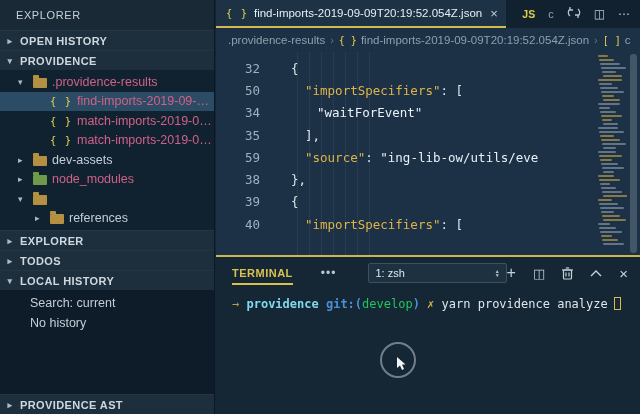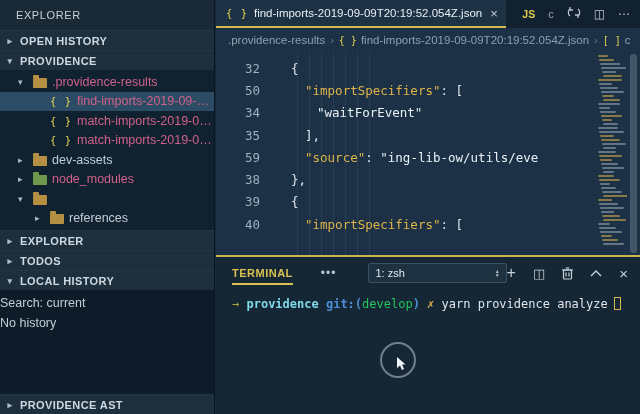--- a/index.html
+++ b/index.html
@@ -41,21 +41,21 @@
     width:14px; height:10px; background:#b59043; border-radius:1px; position:relative; flex:0 0 auto; margin-top:2px;
   }
   .folder-icon::before {
     content:""; position:absolute; left:0; top:-3px; width:6px; height:3px;
     background:#b59043; border-radius:1px 1px 0 0;
   }
   .folder-icon.node { background:#6f9a4b; }
   .folder-icon.node::before { background:#6f9a4b; }
   .tlabel { overflow:hidden; text-overflow:ellipsis; }
   .lh-content { background:#0e1c29; flex:1 1 auto; font-size:12.5px; color:#c3cdd6; padding-top:4px; }
-  .lh-item { height:19.5px; line-height:19.5px; }
+  .lh-item { height:19.5px; line-height:19.5px; padding-left:30px; }
   .sec-header.last { border-top:1px solid #233646; }
 
   
   .main { position:absolute; left:216px; top:0; width:424px; height:414px; background:#1c3145; }
 
   .tabbar { height:28px; background:#112130; display:flex; align-items:stretch; }
   .tab {
     display:flex; align-items:center; gap:6px; padding:0 8px 0 10px;
     background:#1d3245; border-bottom:2px solid #d2ba4e; cursor:pointer; max-width:292px;
   }

